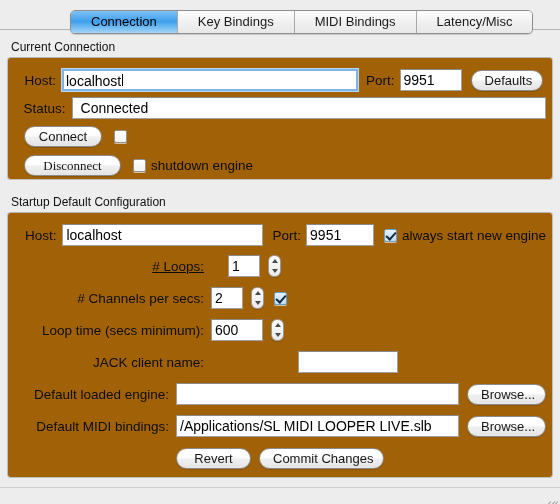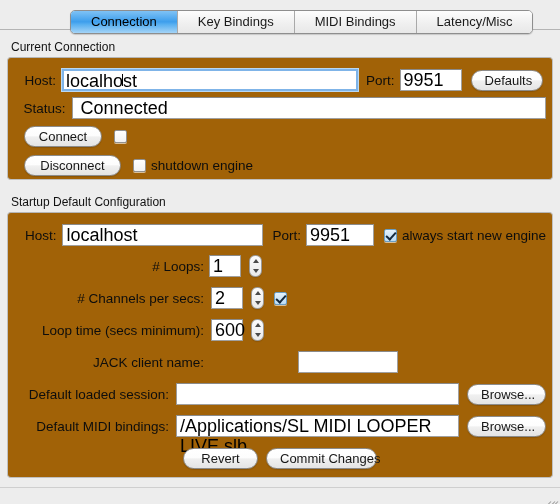--- a/index.html
+++ b/index.html
@@ -96,21 +96,21 @@
   
   .tf {
     background: #ffffff;
     border: 1px solid #a0a0a0;
     border-top-color: #8a8a8a;
     border-left-color: #9a9a9a;
     box-sizing: border-box;
     height: 22px;
     line-height: 20px;
     font-family: "Liberation Sans", sans-serif;
-    font-size: 18px;
+    font-size: 14px;
     color: #000;
     padding: 0 3px;
     outline: none;
     border-radius: 0;
   }
   .tf.focused {
     border: 2px solid #7fb4e8;
     box-shadow: 0 0 0 1px #b9d8f3;
     padding: 0 2px;
   }
@@ -264,21 +264,21 @@
         <span data-name="status-value">Connected</span>
       </div>
     </div>
 
     <div class="row" style="height:29px; padding-left:10px;" data-name="connect-row">
       <div class="btn" style="width:78px;" data-name="connect-button">Connect</div>
       <span class="cb" style="margin-left:12px;" data-name="start-new-engine-checkbox"></span>
     </div>
 
     <div class="row" style="height:29px; padding-left:10px;" data-name="disconnect-row">
-      <div class="btn" style="width:97px;" data-name="disconnect-button">Disconnect</div>
+      <div class="btn" style="width:97px;font-family:Liberation Serif, serif;" data-name="disconnect-button">Disconnect</div>
       <span class="cb" style="margin-left:12px;" data-name="shutdown-engine-checkbox"></span>
       <span class="cb-label" data-name="shutdown-engine-label">shutdown engine</span>
     </div>
   </div>
 </div>
 
 <div style="margin-top:15px;" data-name="startup-defaults-section">
   <div class="group-label" data-name="startup-defaults-title">Startup Default Configuration</div>
 
   <div class="group-frame" style="height:266px; padding:7px 6px 0 6px;" data-name="startup-defaults-frame">
@@ -290,21 +290,21 @@
       </div>
       <span class="lbl" style="padding-left:10px; padding-right:5px;" data-name="default-port-label">Port:</span>
       <div class="tf" style="width:70px;" data-name="default-port-input">
         <span data-name="default-port-value">9951</span>
       </div>
       <span class="cb checked" style="margin-left:10px;" data-name="always-start-new-engine-checkbox"></span>
       <span class="cb-label" data-name="always-start-new-engine-label">always start new engine</span>
     </div>
 
     <div class="row" style="height:32px;" data-name="loops-row">
-      <span class="lbl lbl-right" style="width:190px; padding-right:5px;" data-name="loops-label"># Loops:</span>
+      <span class="lbl lbl-right" style="width:190px; padding-right:24px;text-decoration:underline;" data-name="loops-label"># Loops:</span>
       <div class="tf" style="width:32px;" data-name="loops-input">
         <span data-name="loops-value">1</span>
       </div>
       <div class="spin" style="margin-left:8px;" data-name="loops-stepper">
         <span class="ar up" data-name="stepper-up-icon"></span>
         <span class="ar dn" data-name="stepper-down-icon"></span>
       </div>
     </div>
 
     <div class="row" style="height:32px;" data-name="channels-row">
@@ -314,55 +314,55 @@
       </div>
       <div class="spin" style="margin-left:8px;" data-name="channels-stepper">
         <span class="ar up" data-name="stepper-up-icon"></span>
         <span class="ar dn" data-name="stepper-down-icon"></span>
       </div>
       <span class="cb checked" style="margin-left:10px;" data-name="separate-io-ports-checkbox"></span>
     </div>
 
     <div class="row" style="height:32px;align-items:center;" data-name="loop-time-row">
       <span class="lbl lbl-right" style="width:190px; padding-right:7px;" data-name="loop-time-label">Loop time (secs minimum):</span>
-      <div class="tf" style="width:32px;" data-name="loop-time-input">
+      <div class="tf" style="width:52px;" data-name="loop-time-input">
         <span data-name="loop-time-value">600</span>
       </div>
       <div class="spin" style="margin-left:8px;" data-name="loop-time-stepper">
         <span class="ar up" data-name="stepper-up-icon"></span>
         <span class="ar dn" data-name="stepper-down-icon"></span>
       </div>
     </div>
 
     <div class="row" style="height:32px;" data-name="jack-client-row">
       <span class="lbl lbl-right" style="width:190px; padding-right:7px;" data-name="jack-client-label">JACK client name:</span>
       <div class="tf" style="width:100px; margin-left:87px;" data-name="jack-client-input">
         <span data-name="jack-client-value"></span>
       </div>
     </div>
 
     <div class="row" style="height:32px;" data-name="default-session-row">
-      <span class="lbl lbl-right" style="width:155px; padding-right:7px;" data-name="default-session-label">Default loaded session:</span>
+      <span class="lbl lbl-right" style="width:155px; padding-right:7px;" data-name="default-session-label">Default loaded engine:</span>
       <div class="tf" style="width:283px;" data-name="default-session-input">
         <span data-name="default-session-value"></span>
       </div>
       <div class="btn" style="margin-left:8px; width:79px;" data-name="browse-session-button">Browse...</div>
     </div>
 
     <div class="row" style="height:32px;" data-name="default-midi-row">
       <span class="lbl lbl-right" style="width:155px; padding-right:7px;" data-name="default-midi-label">Default MIDI bindings:</span>
       <div class="tf" style="width:283px;" data-name="default-midi-input">
         <span data-name="default-midi-value">/Applications/SL MIDI LOOPER LIVE.slb</span>
       </div>
       <div class="btn" style="margin-left:8px; width:79px;" data-name="browse-midi-button">Browse...</div>
     </div>
 
     <div class="row" style="height:32px; justify-content:center;" data-name="action-buttons-row">
       <div class="btn" style="width:75px;" data-name="revert-button">Revert</div>
-      <div class="btn" style="width:111px; margin-left:8px;" data-name="commit-changes-button">Commit Changes</div>
+      <div class="btn" style="width:125px; margin-left:8px;" data-name="commit-changes-button">Commit Changes</div>
     </div>
   </div>
 </div>
 
 <div class="bottom-sep" data-name="window-bottom-separator"></div>
 <div class="grip" data-name="resize-grip-icon">
   <i style="width:12px; top:12px;"></i>
   <i style="width:8px;  top:12px; right:4px;"></i>
   <i style="width:4px;  top:12px; right:8px;"></i>
 </div>

